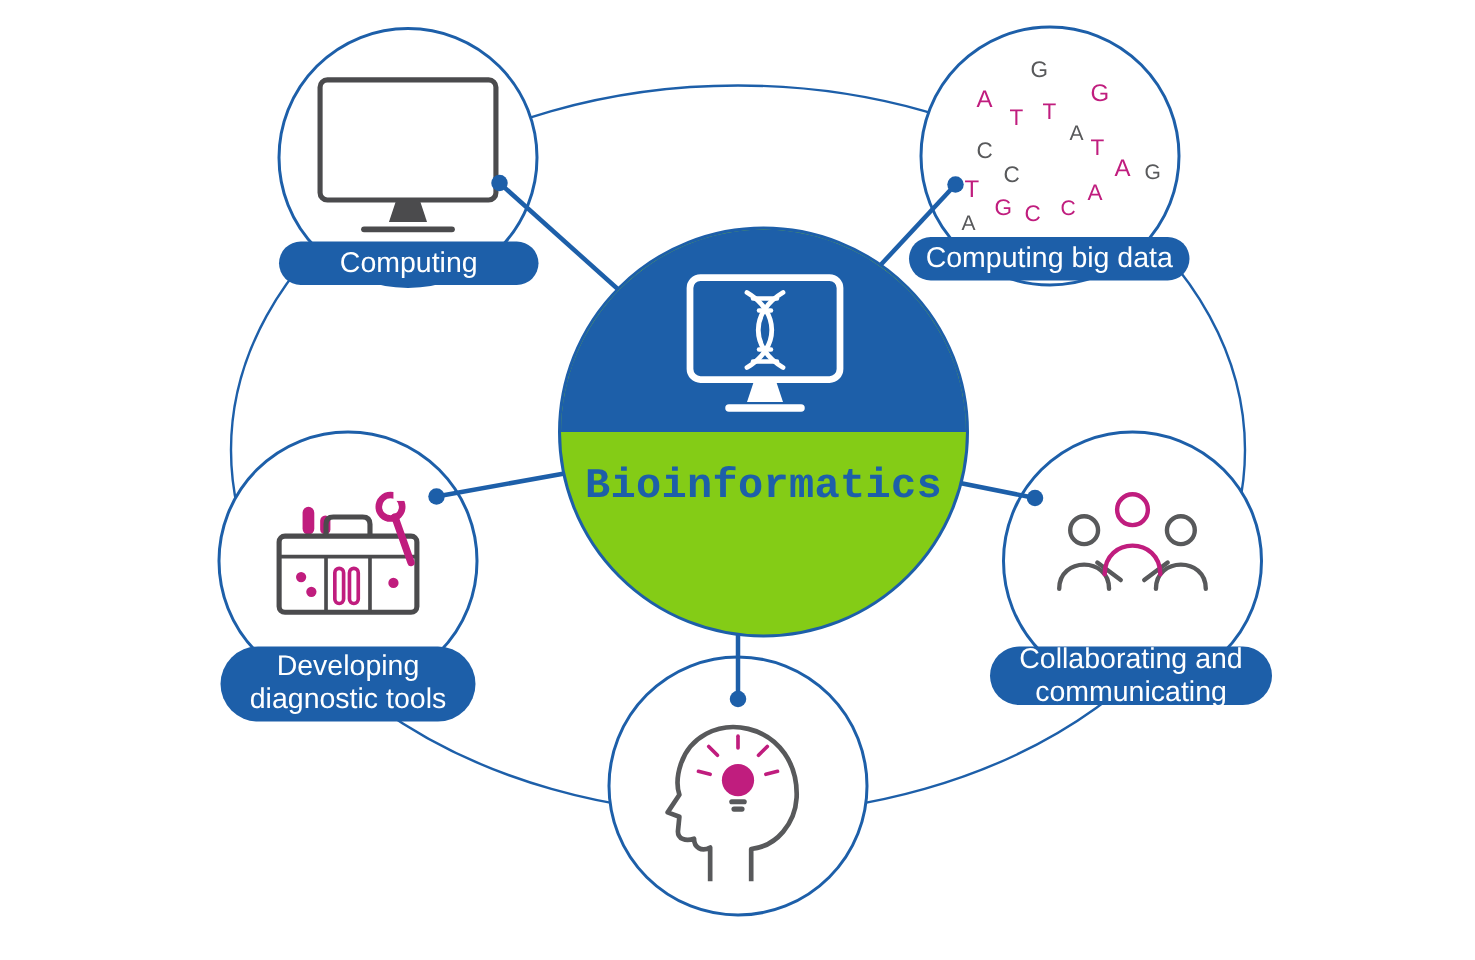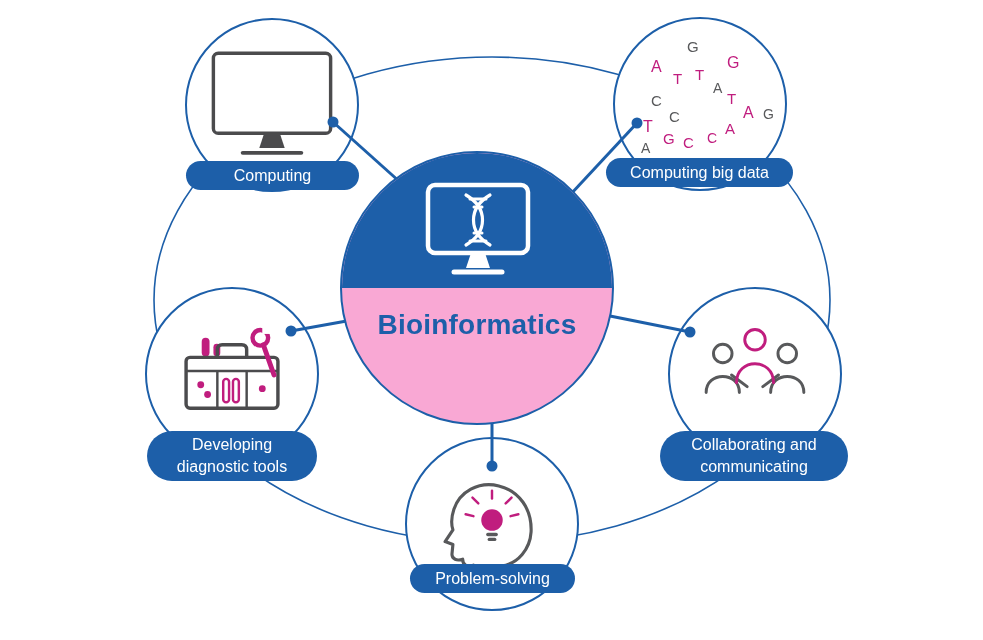--- a/index.html
+++ b/index.html
@@ -16,33 +16,33 @@
   }
   svg.layer{position:absolute;left:0;top:0;width:983px;height:640px;pointer-events:none;}
   .layer-ring{z-index:1;}
   .layer-connectors{z-index:3;}
   .sat{
     position:absolute;width:174px;height:174px;border-radius:50%;
     background:#fff;border:2px solid var(--blue);box-sizing:border-box;z-index:2;
   }
   .sat svg{position:absolute;left:0;top:0;width:100%;height:100%;}
   .center-circle{
-    position:absolute;left:340px;top:151px;width:274px;height:274px;border-radius:50%;
-    background:#f9a8d4;border:2.5px solid var(--blue);box-sizing:border-box;overflow:hidden;z-index:4;
+    position:absolute;left:372px;top:151px;width:274px;height:274px;border-radius:50%;
+    background:#84cc16;border:2.5px solid var(--blue);box-sizing:border-box;overflow:hidden;z-index:4;font-family:Liberation Mono, monospace;
   }
   .center-top{position:absolute;left:-2px;top:-2px;width:274px;height:137px;background:var(--blue);}
   .center-top svg{position:absolute;left:0;top:0;width:274px;height:274px;}
   .center-label{
     position:absolute;left:0;top:156px;width:100%;text-align:center;
     font-size:28px;font-weight:bold;color:var(--blue);letter-spacing:0.2px;
   }
   .pill{
     position:absolute;background:var(--blue);color:#fff;border-radius:999px;
     display:flex;flex-direction:column;align-items:center;justify-content:center;
-    text-align:center;font-size:16px;line-height:22px;z-index:6;box-sizing:border-box;
+    text-align:center;font-size:19px;line-height:22px;z-index:6;box-sizing:border-box;
   }
   .screen-rows{
     position:absolute;left:33px;top:41px;width:108px;height:68px;overflow:hidden;z-index:2;
   }
   .tiny-row{font-size:5px;line-height:7px;color:var(--tiny-gray);letter-spacing:0.35px;white-space:nowrap;overflow:hidden;}
   .hl-row{font-size:10px;line-height:14px;font-weight:bold;color:var(--pink);margin:2px 0;letter-spacing:0.4px;white-space:nowrap;}
   .letters-box{position:absolute;left:0;top:0;width:174px;height:174px;}
   .scatter-letter{position:absolute;line-height:1;}
   .scatter-letter.pink{color:var(--pink);}
   .scatter-letter.gray{color:var(--gray);}
@@ -187,22 +187,19 @@
 
   <div class="pill" style="left:606px;top:158px;width:187px;height:29px;">
     <span>Computing big data</span>
   </div>
 
   <div class="pill" style="left:147px;top:431px;width:170px;height:50px;">
     <span>Developing</span>
     <span>diagnostic tools</span>
   </div>
 
-  <div class="pill" style="left:660px;top:431px;width:188px;height:50px;">
+  <div class="pill" style="left:660px;top:431px;width:188px;height:39px;">
     <span>Collaborating and</span>
     <span>communicating</span>
   </div>
 
-  <div class="pill" style="left:410px;top:564px;width:165px;height:29px;">
-    <span>Problem-solving</span>
-  </div>
 
 </div>
 
 </body></html>

